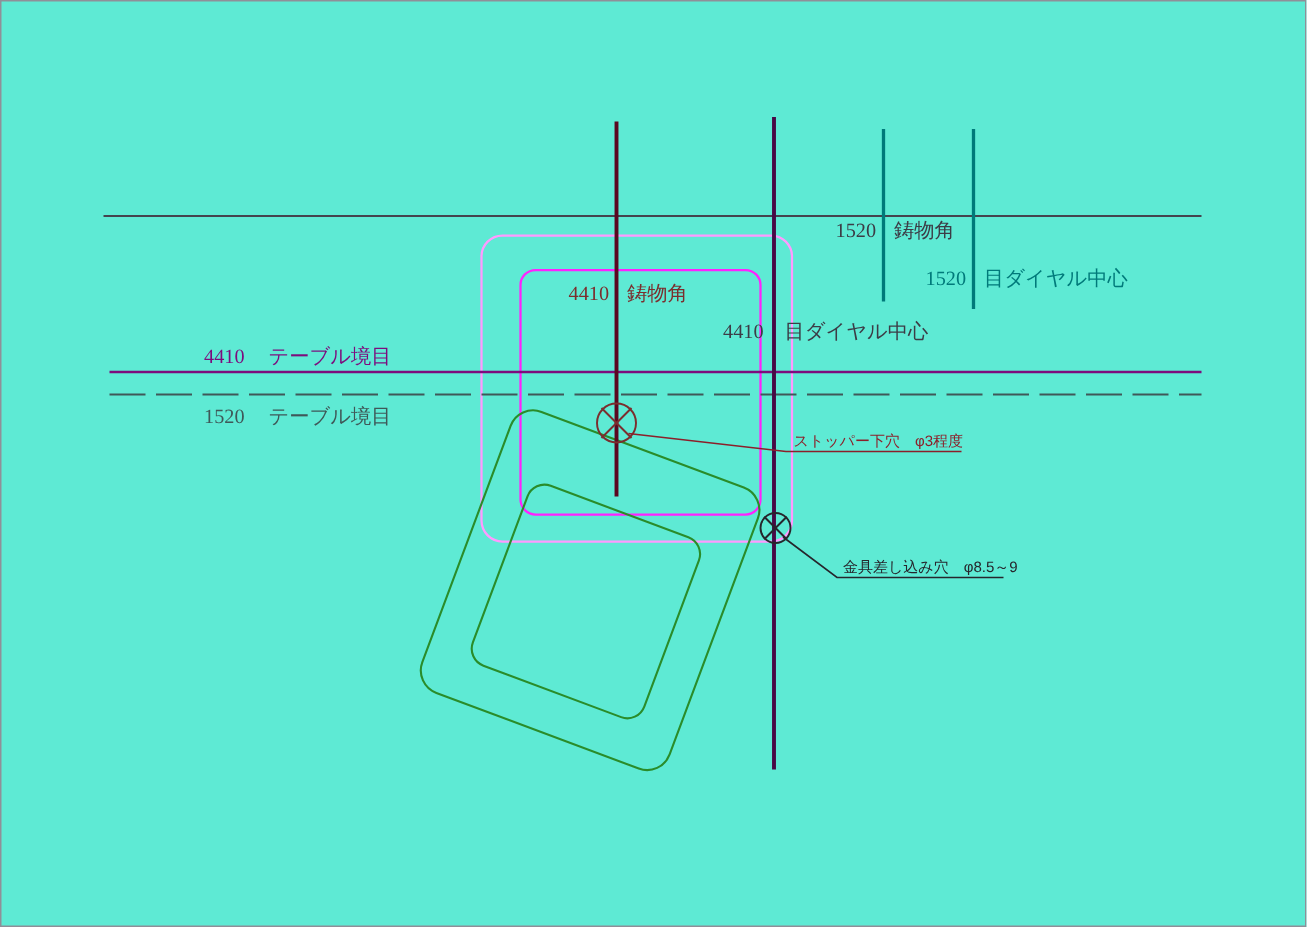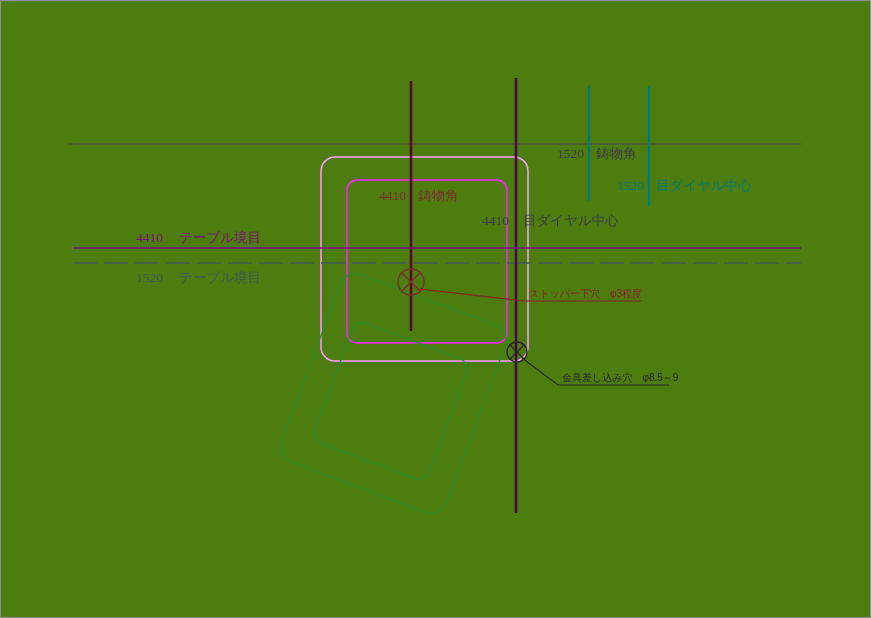--- a/index.html
+++ b/index.html
@@ -4,21 +4,21 @@
 <style>
   html, body {
     margin: 0;
     padding: 0;
     background: #ffffff;
   }
   .page {
     position: relative;
     width: 869px;
     height: 616px;
-    background: #4d7c0f;
+    background: #5eead4;
     border: 1px solid #8f8f98;
     overflow: hidden;
     font-family: "Liberation Serif", "DejaVu Serif", serif;
   }
   svg {
     position: absolute;
     left: 0;
     top: 0;
   }
   text.dim {

